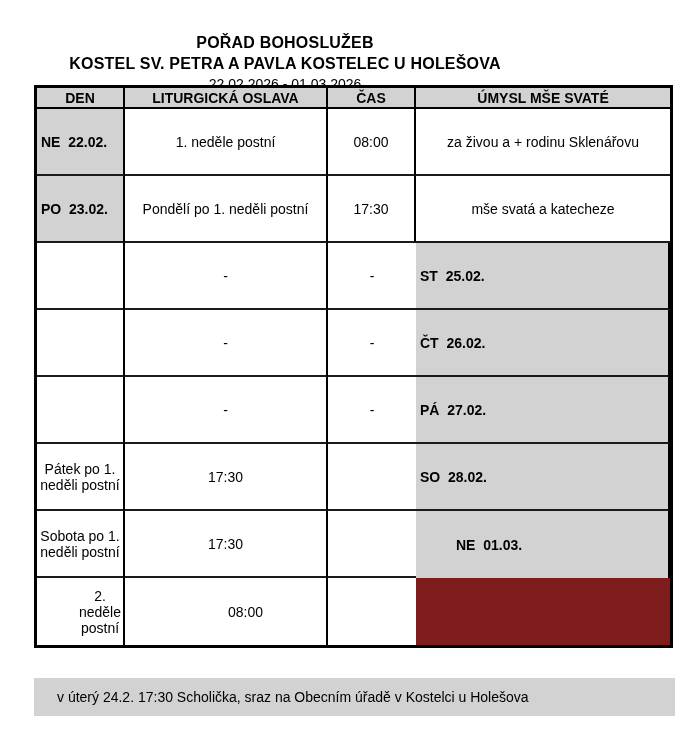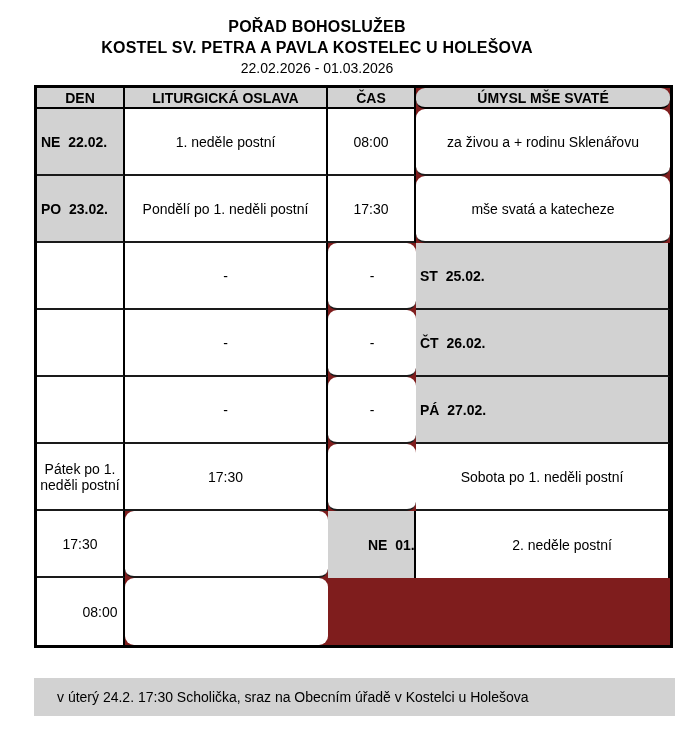--- a/index.html
+++ b/index.html
@@ -11,25 +11,24 @@
   }
   .page {
     position: relative;
     width: 693px;
     height: 743px;
     background: #ffffff;
     overflow: hidden;
   }
   .title-block {
     position: absolute;
-    top: 16px;
+    top: 32px;
     left: 0;
     width: 570px;
     text-align: center;
-    margin-left: 32px;
   }
   .title-line1, .title-line2 {
     font-size: 16px;
     font-weight: bold;
     line-height: 21px;
     letter-spacing: 0.2px;
   }
   .title-line3 {
     font-size: 14px;
     font-weight: normal;
@@ -50,21 +49,21 @@
   .cell {
     box-sizing: border-box;
     border-right: 2px solid #000000;
     border-bottom: 2px solid #1a1a1a;
     display: flex;
     align-items: center;
     justify-content: center;
     font-size: 14px;
     overflow: hidden;
   }
-  .cell.last-col { border-right: none; border-radius: 9px; }
+  .cell.last-col { border-right: none; }
   .cell.last-row { border-bottom: none; padding-left: 40px; }
   .header-cell {
     background: #d2d2d2;
     font-weight: bold;
     font-size: 14px;
     border-bottom: 2px solid #000000;
   }
   .day-cell {
     background: #d2d2d2;
     font-weight: bold;
@@ -130,20 +129,21 @@
     <div class="cell day-cell">ČT  26.02.</div>
     <div class="cell liturgy-cell"></div>
     <div class="cell time-cell">-</div>
     <div class="cell intention-cell last-col">-</div>
 
     <div class="cell day-cell">PÁ  27.02.</div>
     <div class="cell liturgy-cell">Pátek po 1. neděli postní</div>
     <div class="cell time-cell">17:30</div>
     <div class="cell intention-cell last-col"></div>
 
+    <div class="cell day-cell">SO  28.02.</div>
     <div class="cell liturgy-cell">Sobota po 1. neděli postní</div>
     <div class="cell time-cell">17:30</div>
     <div class="cell intention-cell last-col"></div>
 
     <div class="cell day-cell last-row">NE  01.03.</div>
     <div class="cell liturgy-cell last-row">2. neděle postní</div>
     <div class="cell time-cell last-row">08:00</div>
     <div class="cell intention-cell last-col last-row"></div>
   </div>
 

